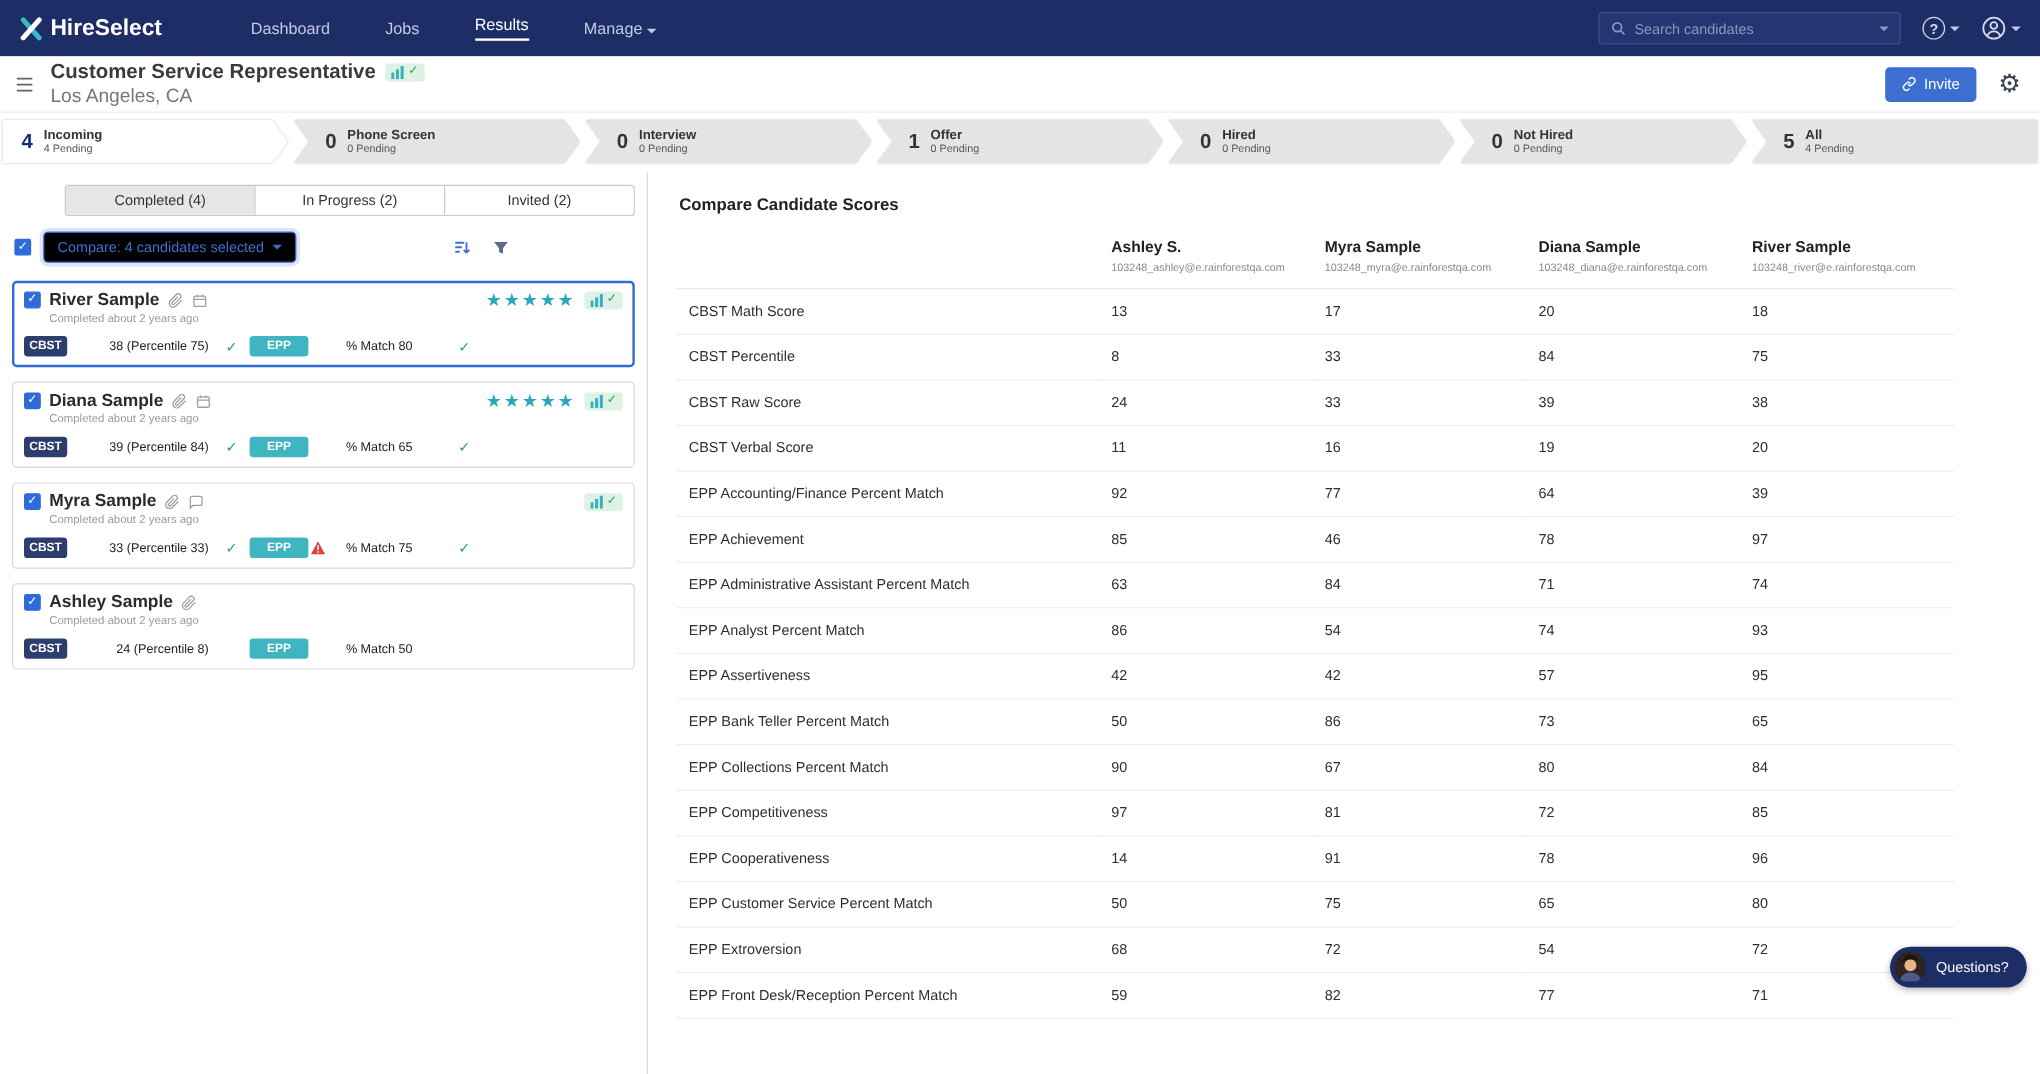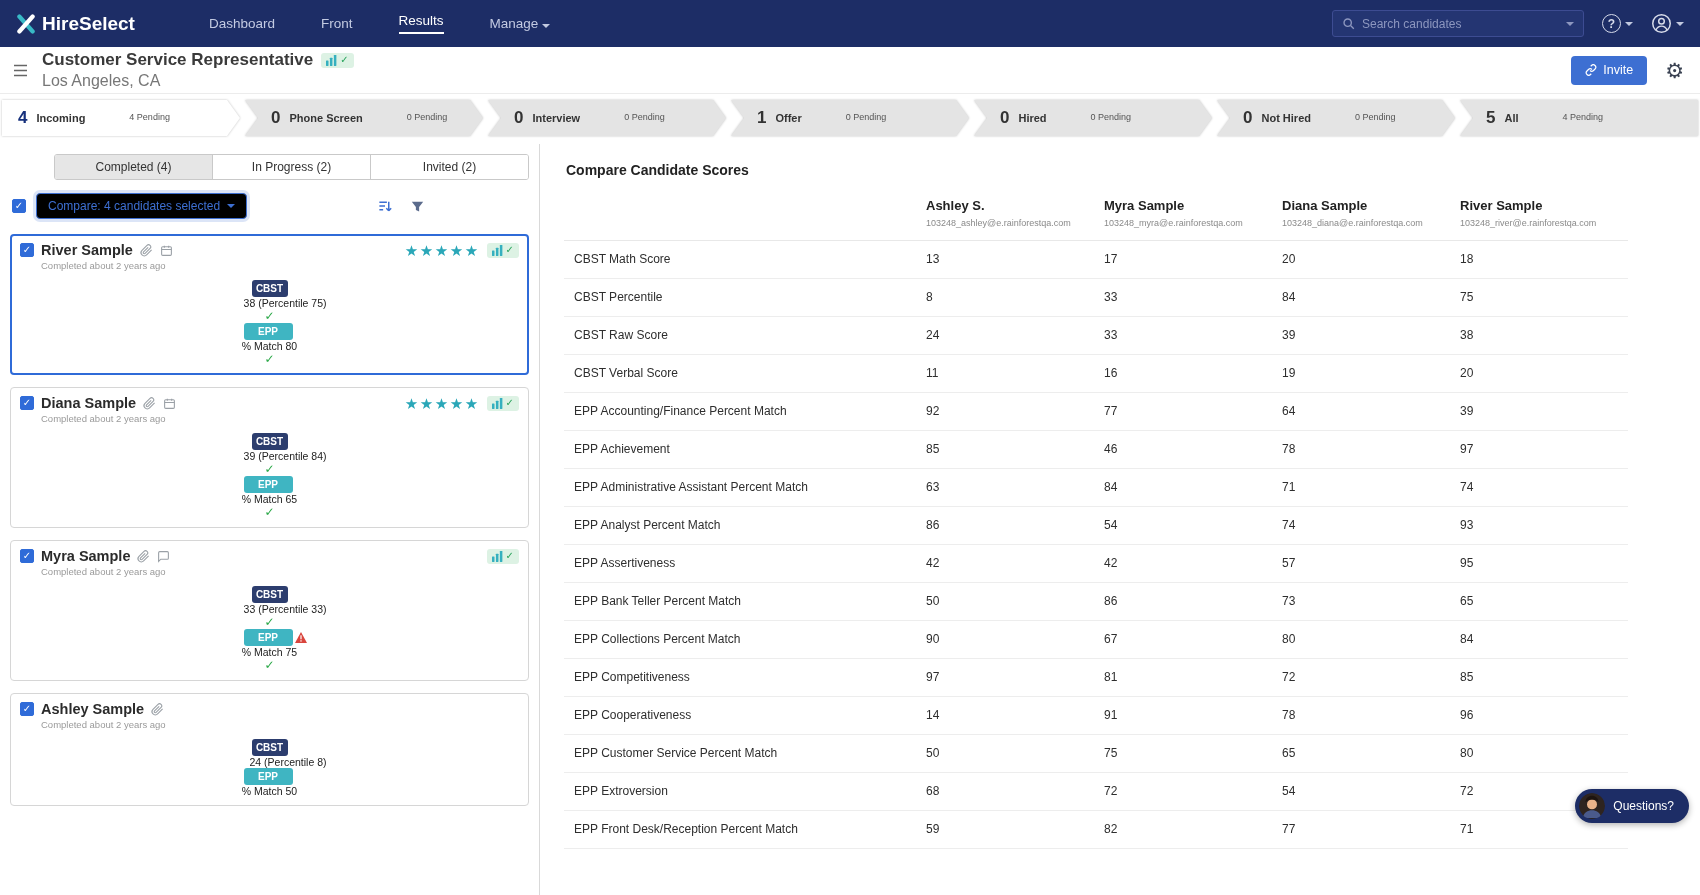--- a/index.html
+++ b/index.html
@@ -37,21 +37,21 @@
   
   .pipeline { display:flex; gap:5px; padding:6px 2px 8px; background:#fff; flex:none; }
   .stage-wrap { flex:1; filter:drop-shadow(0 0.5px 1px rgba(0,0,0,0.25)); cursor:pointer; }
   .stage { height:36px; background:#e4e4e4; display:flex; align-items:center; gap:9px; padding-left:26px;
            clip-path:polygon(0 0, calc(100% - 13px) 0, 100% 50%, calc(100% - 13px) 100%, 0 100%, 13px 50%); }
   .stage.first { clip-path:polygon(0 0, calc(100% - 13px) 0, 100% 50%, calc(100% - 13px) 100%, 0 100%); padding-left:16px; }
   .stage.last { clip-path:polygon(0 0, 100% 0, 100% 100%, 0 100%, 13px 50%); }
   .stage.active { background:#fff; }
   .stage-count { font-size:17px; font-weight:700; color:#333; }
   .stage.active .stage-count { color:#16307c; }
-  .stage-text { display:flex; flex-direction:row; line-height:1.15;gap:44px; }
+  .stage-text { display:flex; flex-direction:column; line-height:1.15; }
   .stage-label { font-size:11px; font-weight:700; color:#333; }
   .stage-sub { font-size:9px; color:#555; }
 
   
   .main { display:flex; flex:1; overflow:hidden; }
   .left-panel { width:540px; flex:none; border-right:1px solid #d9d9d9; padding:10px 10px 0; overflow:hidden; }
   .tabs { display:flex; border:1px solid #c9c9c9; border-radius:3px; overflow:hidden;margin-left:44px; }
   .tab { flex:1; text-align:center; font-size:12px; color:#333; padding:5px 0; background:#fff; border-left:1px solid #c9c9c9; cursor:pointer; }
   .tab:first-child { border-left:none; }
   .tab.active { background:#e6e6e6; }
@@ -65,21 +65,21 @@
   .card { border:1px solid #d6d6d6; border-radius:4px; margin-bottom:12px; padding:7px 9px 8px; background:#fff; cursor:pointer; }
   .card.selected { border:2px solid #2f6bd8; padding:6px 8px 7px; }
   .card-top { display:flex; align-items:center; gap:7px; }
   .card-name { font-size:14.5px; font-weight:700; color:#2b2b2b; }
   .mini-icon { display:flex; }
   .card-top .spacer { flex:1; }
   .stars { color:#2aa7b8; font-size:15px; letter-spacing:1.5px; line-height:1; white-space:nowrap; }
   .result-badge { background:#ddf2e4; border-radius:3px; padding:2px 5px; display:inline-flex; align-items:center; gap:3px; cursor:pointer; }
   .rb-check { color:#27a35a; font-size:10px; font-weight:700; line-height:1; }
   .card-meta { font-size:9.5px; color:#9a9a9a; margin:2px 0 9px 21px; }
-  .card-scores { display:flex; align-items:center;flex-direction:column; }
+  .card-scores { display:flex; align-items:center; }
   .badge { font-size:10px; font-weight:700; color:#fff; border-radius:3px; padding:3px 0; text-align:center; flex:none; }
   .badge-cbst { background:#2c3d6e; width:36px; }
   .badge-epp { background:#3fb5c2; width:49px; }
   .epp-wrap { width:52px; display:flex; align-items:center; gap:2px; flex:none; }
   .score-val { font-size:10.5px; color:#222; }
   .cbst-val { width:122px; text-align:right; padding-right:4px; flex:none; }
   .epp-val { width:112px; text-align:center; flex:none; }
   .pass { width:30px; text-align:center; color:#28a745; font-weight:700; font-size:12px; flex:none; }
   .warn { display:flex; }
 
@@ -105,21 +105,21 @@
   <nav class="navbar">
     <div class="brand">
       <svg width="20" height="20" viewBox="0 0 24 24">
           <path d="M4 3L20 21" stroke="#39b9c6" stroke-width="5" stroke-linecap="round" fill="none"></path>
           <path d="M20 3L4 21" stroke="#ffffff" stroke-width="5" stroke-linecap="round" fill="none"></path>
         </svg>
       <span>HireSelect</span>
     </div>
     <div class="nav-links">
         <a class="nav-link">Dashboard</a>
-        <a class="nav-link">Front</a>
+        <a class="nav-link">Jobs</a>
         <a class="nav-link active">Results</a>
         <a class="nav-link">Manage <span class="caret-down"></span></a>
       </div>
     <div class="nav-right">
       <div class="search-box">
         <span style="display:flex">
             <svg width="13" height="13" viewBox="0 0 16 16" fill="none" stroke="#8d97bf" stroke-width="1.7">
               <circle cx="7" cy="7" r="4.5"></circle>
               <path d="M10.5 10.5L14.5 14.5"></path>
             </svg>

